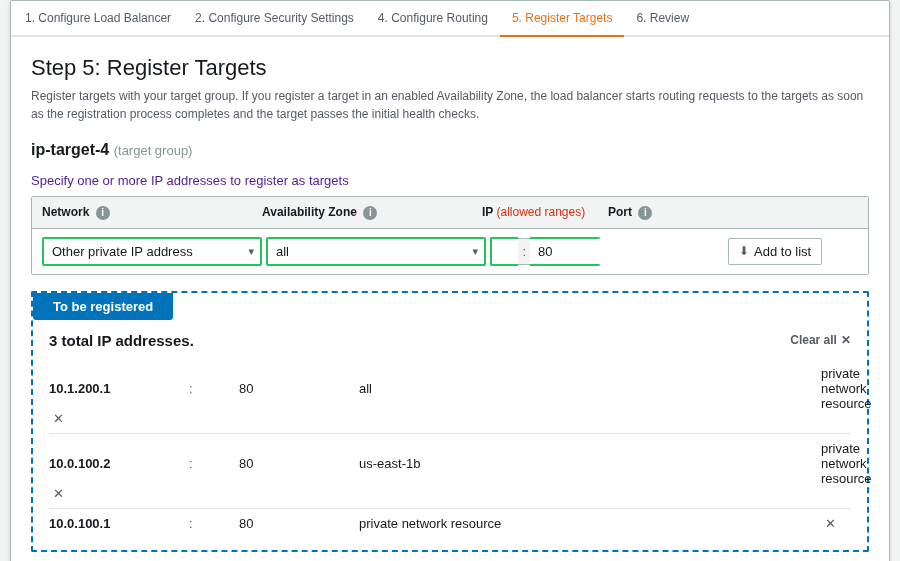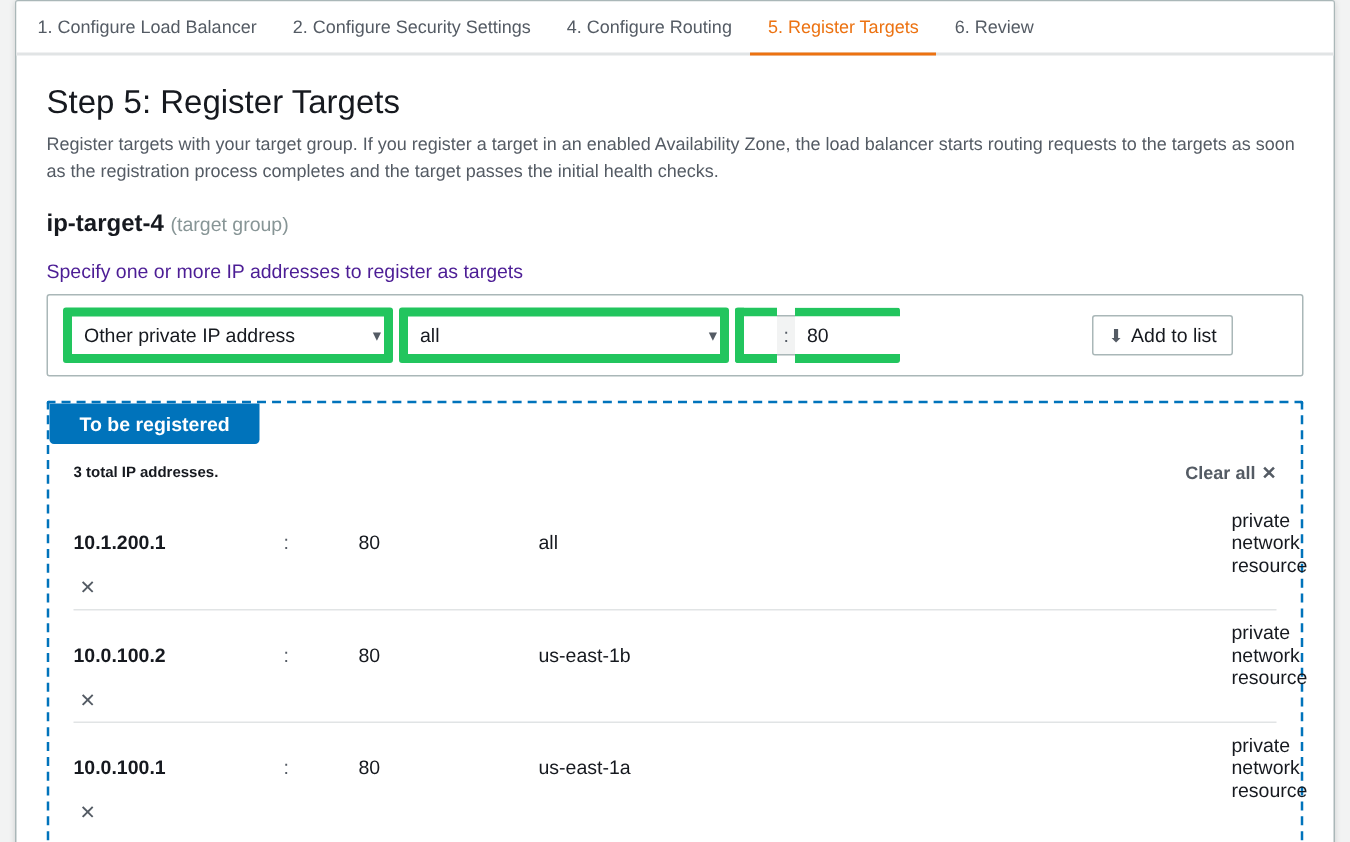--- a/index.html
+++ b/index.html
@@ -115,21 +115,21 @@
     .form-table-row {
       display: grid;
       grid-template-columns: 220px 220px 1fr 120px 130px;
       padding: 8px 10px;
       align-items: center;
       gap: 4px;
     }
     select, input[type="text"] {
       width: 100%;
       padding: 5px 8px;
-      border: 6px solid #22c55e;
+      border: 2px solid #22c55e;
       border-radius: 2px;
       font-size: 13px;
       color: #16191f;
       background: #fff;
       appearance: none;
       -webkit-appearance: none;
     }
     .select-wrapper {
       position: relative;
     }
@@ -211,21 +211,21 @@
     .reg-inner {
       padding: 12px 16px;
     }
     .reg-header {
       display: flex;
       justify-content: space-between;
       align-items: center;
       margin-bottom: 10px;
     }
     .reg-count {
-      font-size: 10px;
+      font-size: 15px;
       font-weight: 700;
       color: #16191f;
     }
     .clear-all {
       font-size: 12px;
       color: #545b64;
       cursor: pointer;
       display: flex;
       align-items: center;
       gap: 4px;
@@ -292,20 +292,39 @@
     <p class="page-desc">Register targets with your target group. If you register a target in an enabled Availability Zone, the load balancer starts routing requests to the targets as soon as the registration process completes and the target passes the initial health checks.</p>
 
     <div class="target-group-label">
       <span>ip-target-4</span>
       <span class="tg-type">(target group)</span>
     </div>
 
     <p class="section-subtitle">Specify one or more IP addresses to register as targets</p>
 
     <div class="form-table">
+      <div class="form-table-header">
+        <div class="col-label">
+          <span>Network</span>
+          <span class="info-icon">i</span>
+        </div>
+        <div class="col-label">
+          <span>Availability Zone</span>
+          <span class="info-icon">i</span>
+        </div>
+        <div class="col-label">
+          <span>IP</span>
+          <span class="ip-note">(allowed ranges)</span>
+        </div>
+        <div class="col-label">
+          <span>Port</span>
+          <span class="info-icon">i</span>
+        </div>
+        <div></div>
+      </div>
       <div class="form-table-row">
         <div class="select-wrapper">
           <select><option>Other private IP address</option></select>
         </div>
         <div class="select-wrapper">
           <select><option>all</option></select>
         </div>
         <div class="ip-input-wrapper">
           <input type="text" style="">
           <span class="port-colon">:</span>
@@ -355,21 +374,20 @@
             <span class="ip-type">private network resource</span>
             <button class="remove-btn">
                 <span class="x-mark">✕</span>
               </button>
           </div>
 
           <div class="ip-list-row">
             <span class="ip-addr">10.0.100.1</span>
             <span class="ip-port-colon">:</span>
             <span class="ip-port">80</span>
-            <span class="ip-az">us-east-1a</span>
             <span class="ip-type">private network resource</span>
             <button class="remove-btn">
                 <span class="x-mark">✕</span>
               </button>
           </div>
         </div>
       </div>
     </div>
   </div>
 </div>

